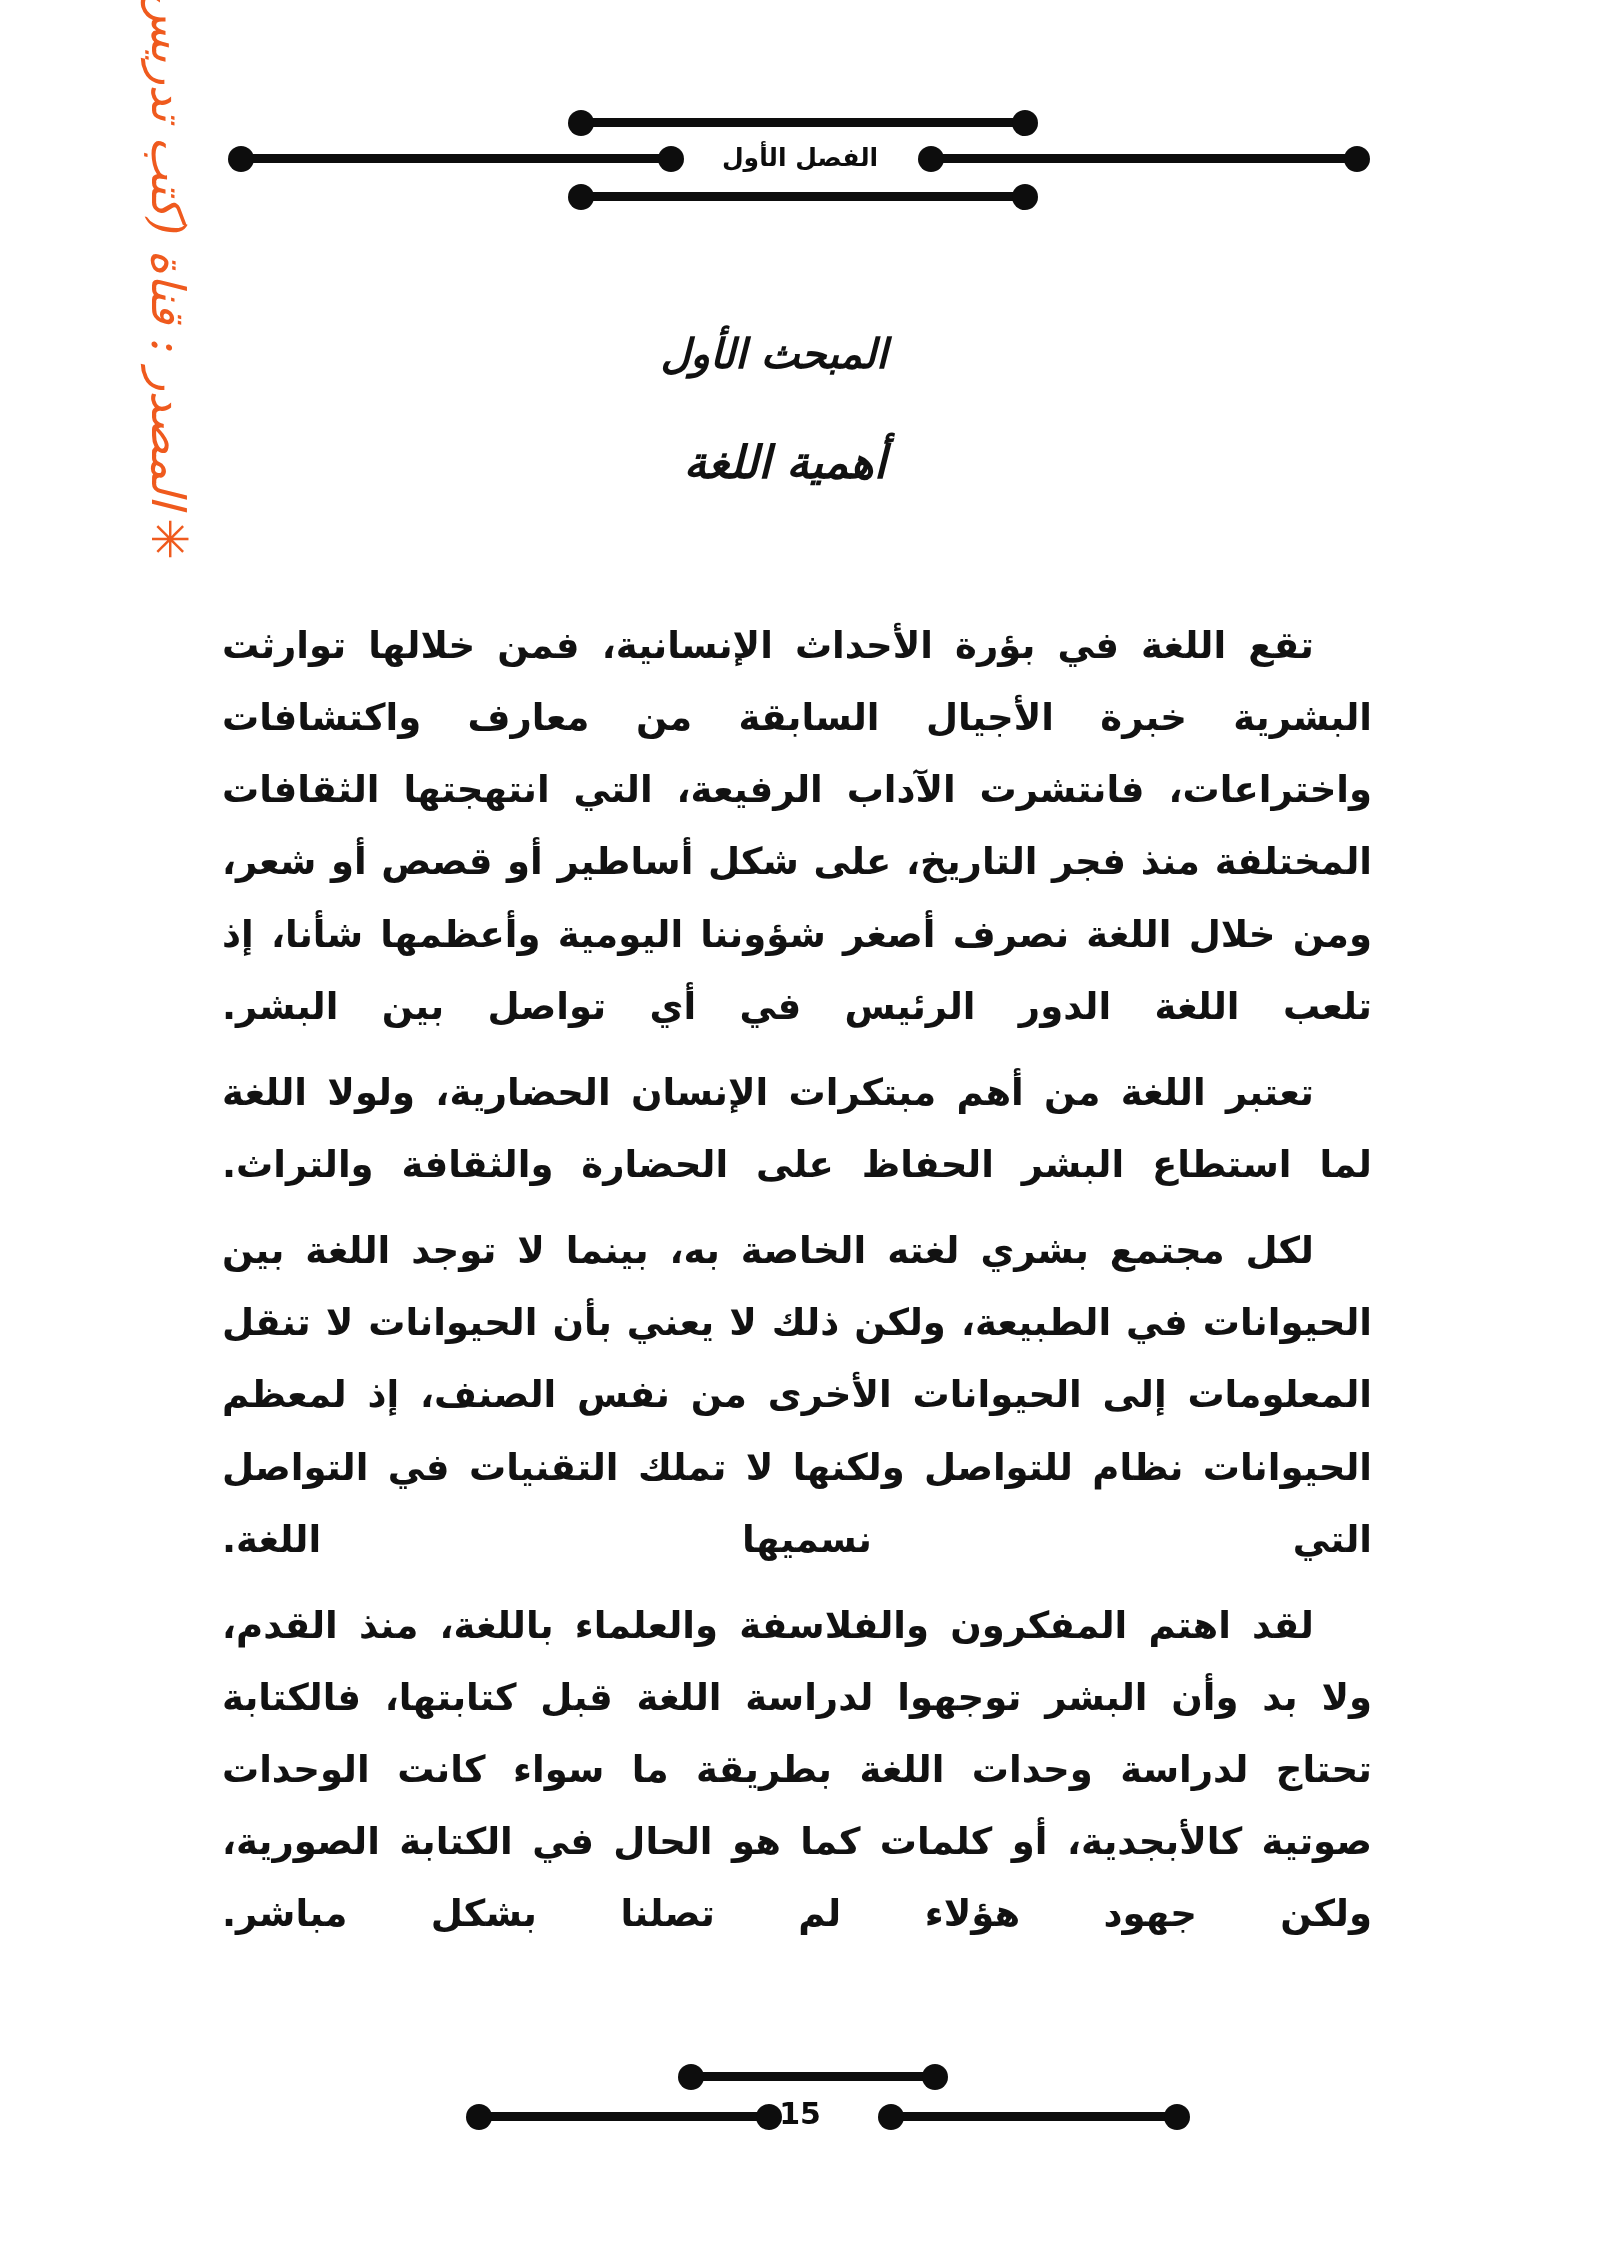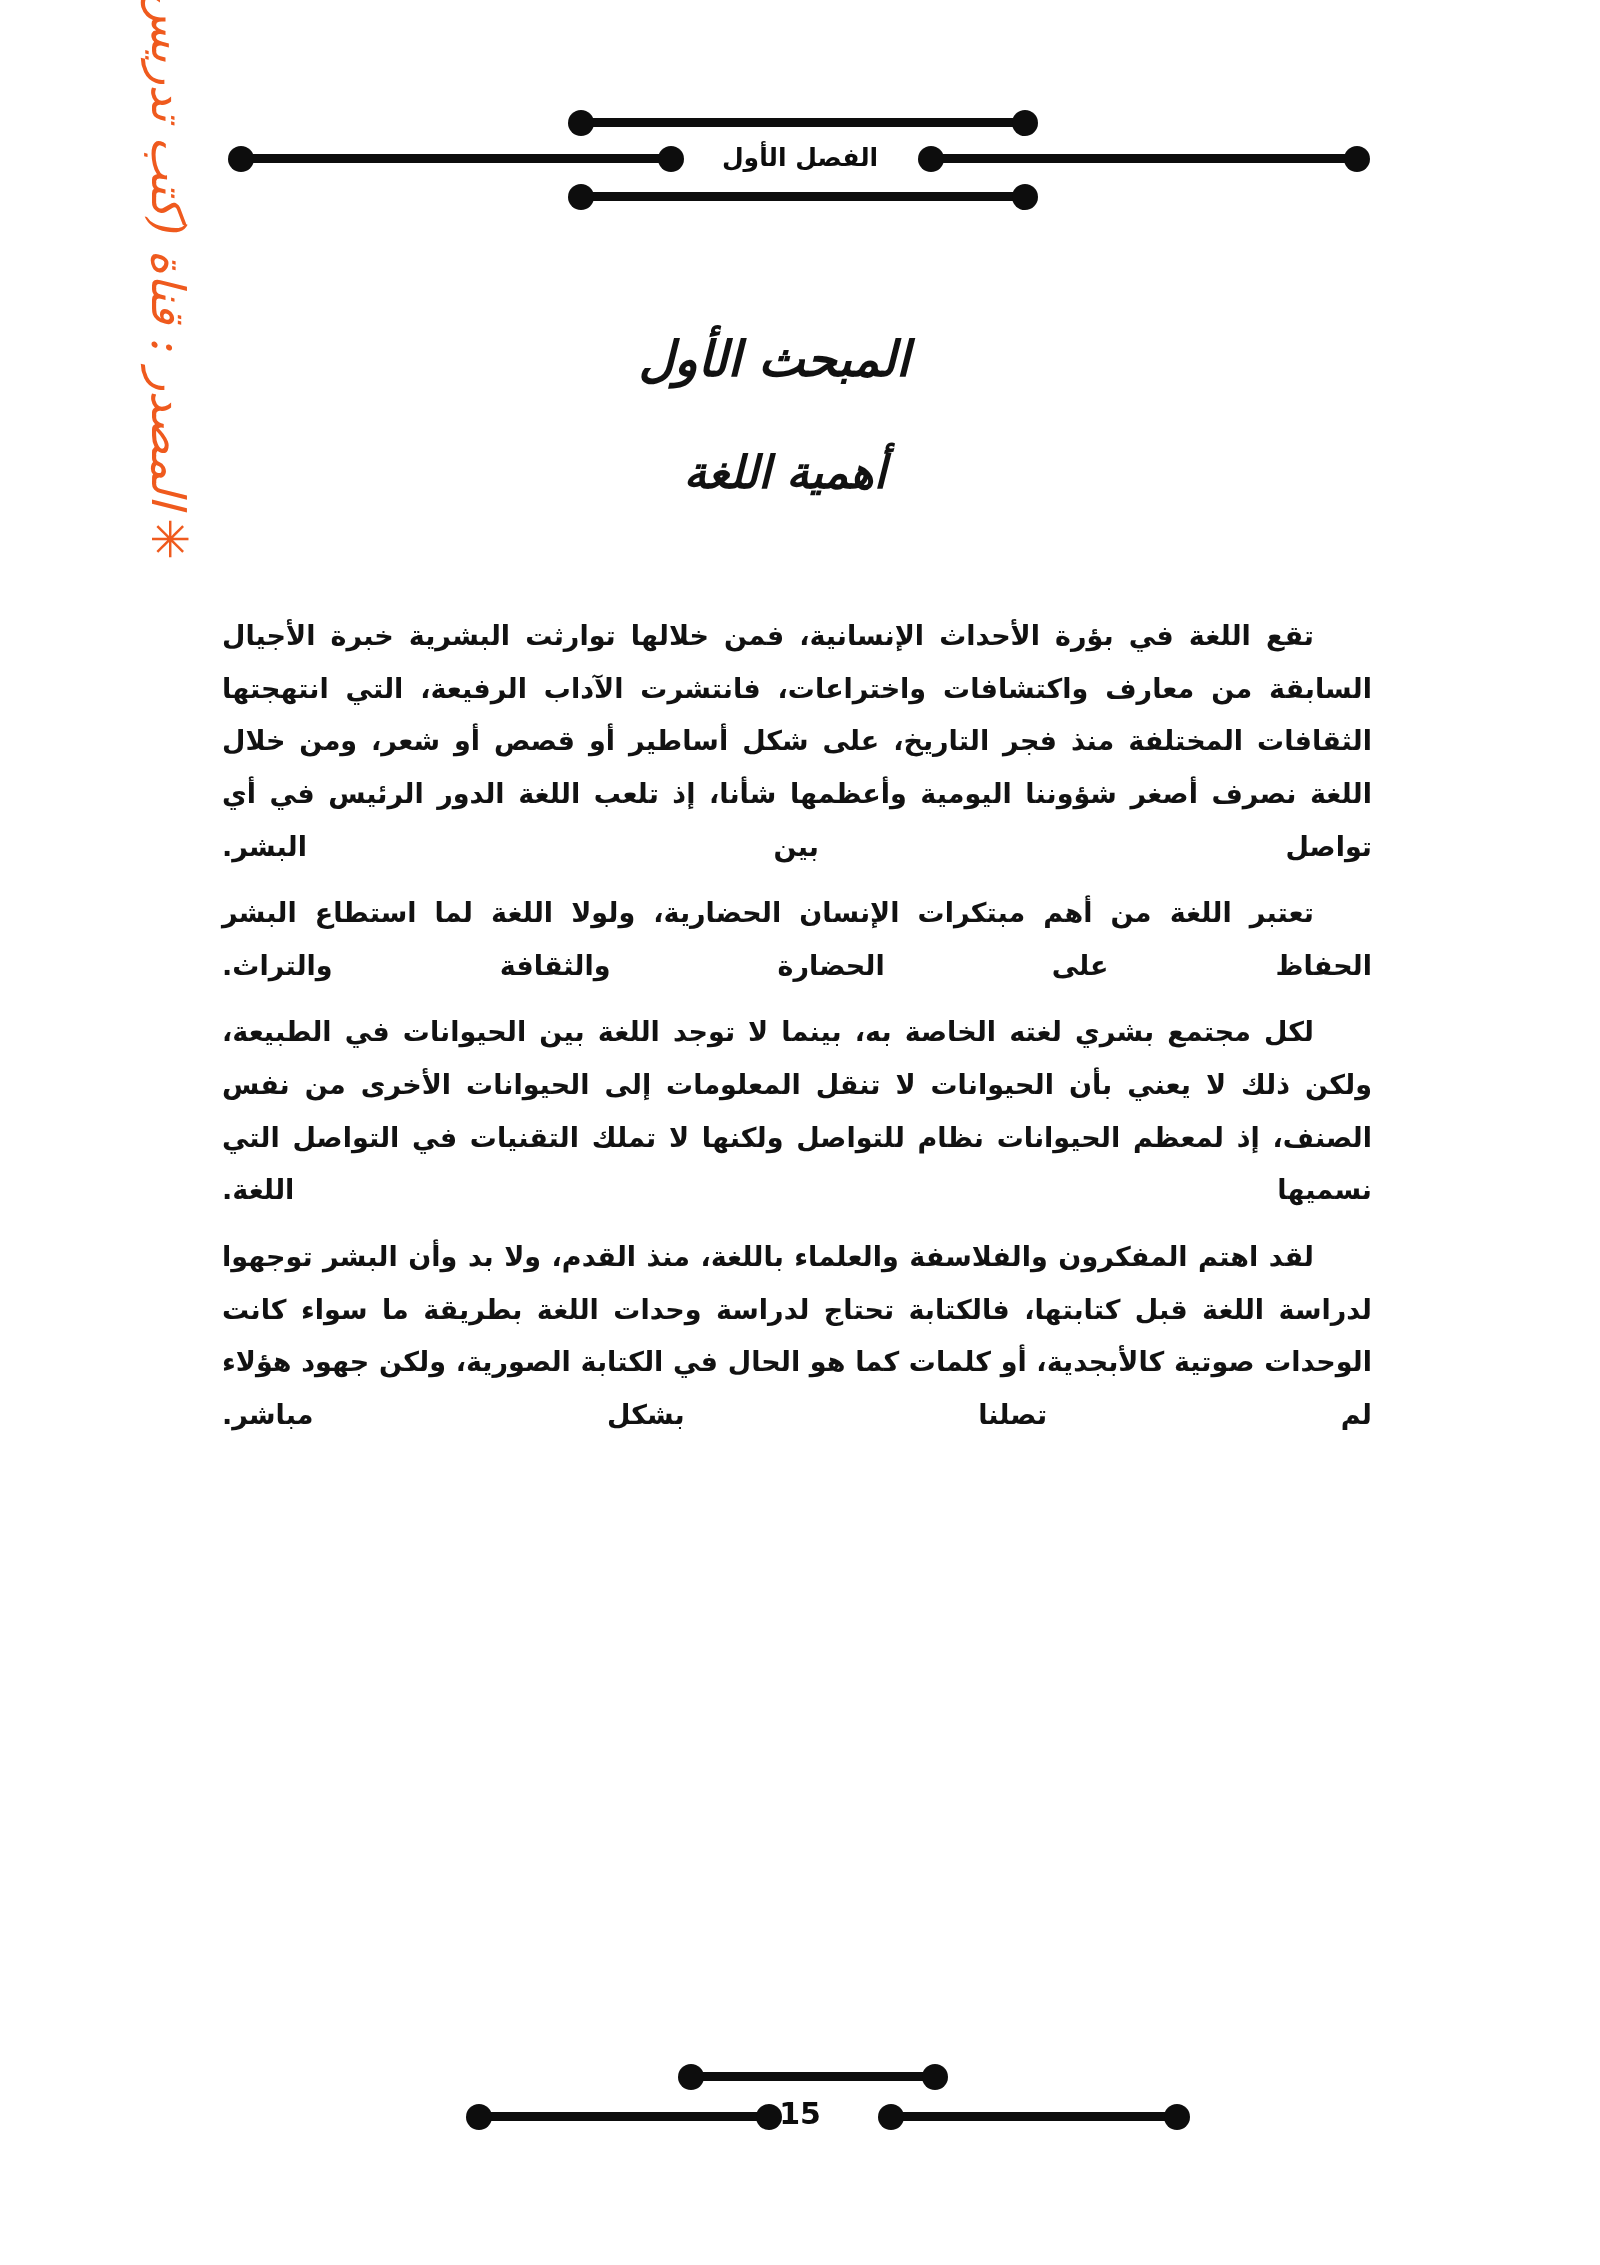--- a/index.html
+++ b/index.html
@@ -56,21 +56,21 @@
 
   
   .title-block {
     position: absolute;
     top: 330px;
     left: 0;
     right: 0;
     text-align: center;
   }
   .section-title {
-    font-size: 49px;
+    font-size: 41px;
     font-weight: 700;
     color: #111111;
     font-style: italic;
     letter-spacing: 1px;
     margin: 0 0 58px 8px;
     padding-right: 60px;
     font-family: "DejaVu Serif", "Liberation Serif", serif;
   }
   .section-subtitle {
     font-size: 45px;
@@ -87,21 +87,21 @@
   .body-col {
     position: absolute;
     top: 610px;
     right: 228px;
     width: 1150px;
     text-align: justify;
     text-align-last: justify;
     direction: rtl;
   }
   .para {
-    font-size: 27px;
+    font-size: 37px;
     line-height: 1.95;
     color: #121212;
     margin: 0 0 14px 0;
     text-indent: 58px;
     font-weight: 600;
     font-family: "DejaVu Sans", "Liberation Sans", sans-serif;
     text-align: justify;
   }
   .para:last-child { margin-bottom: 0; }
 

